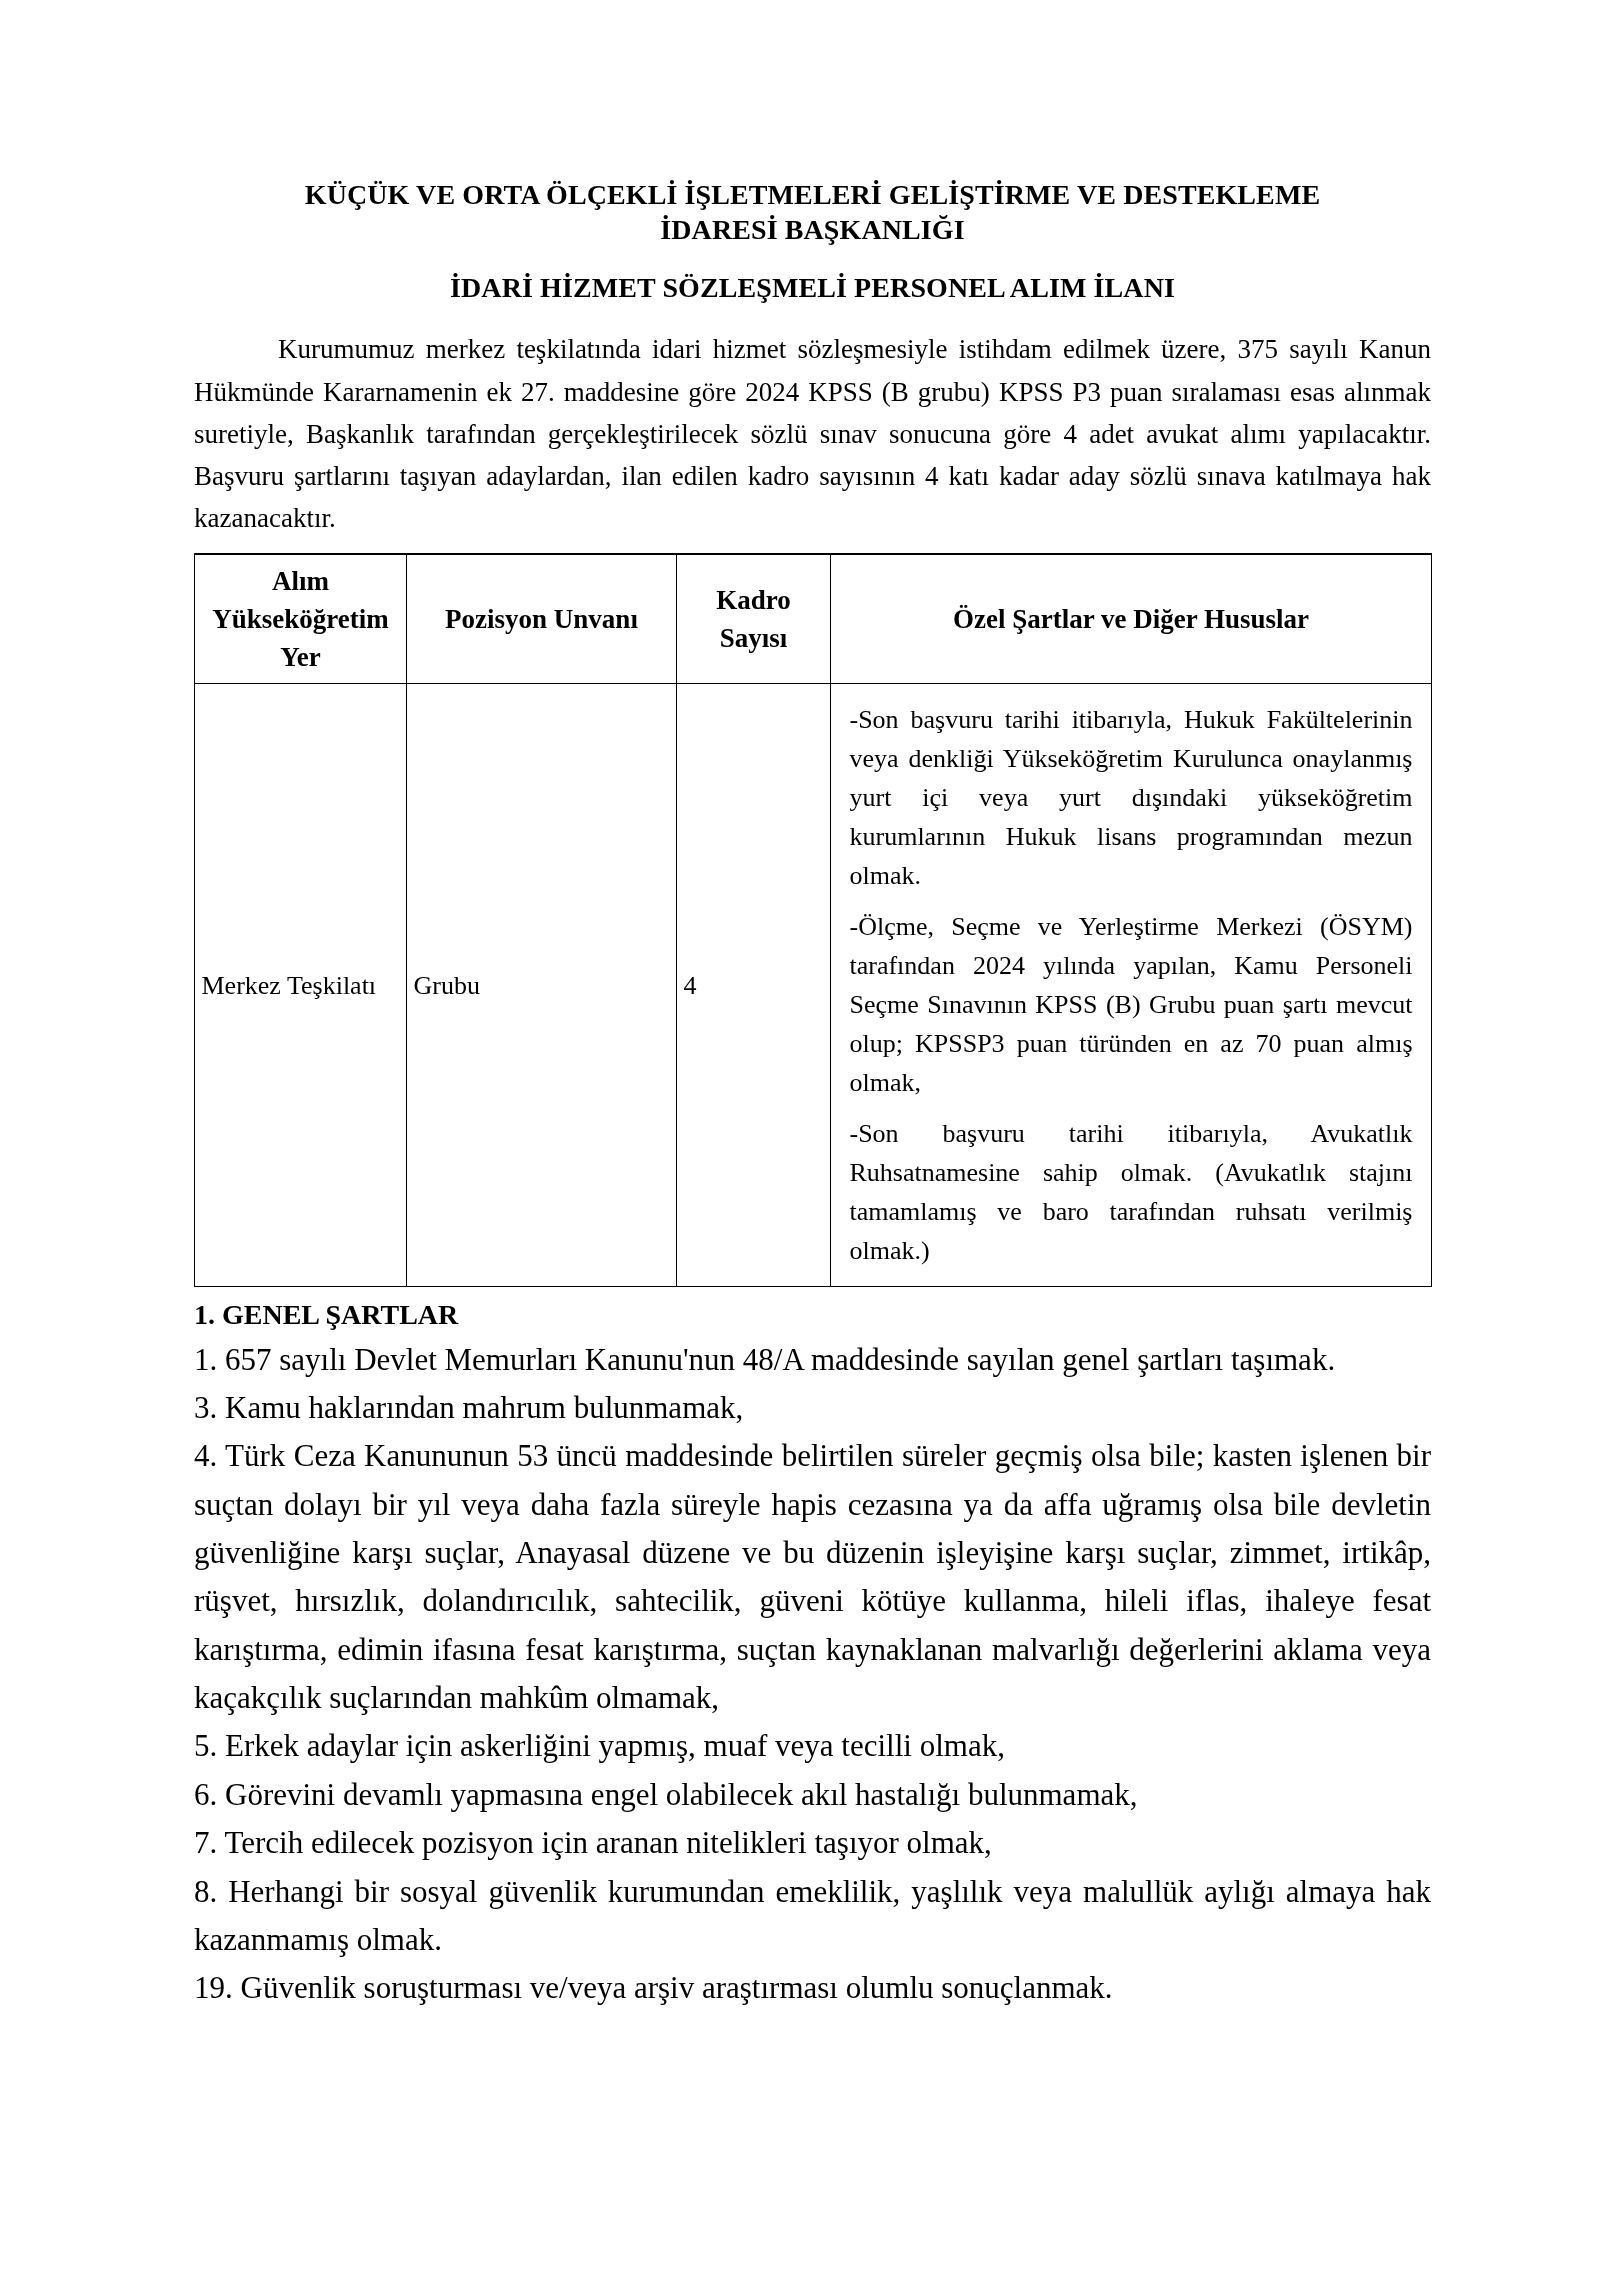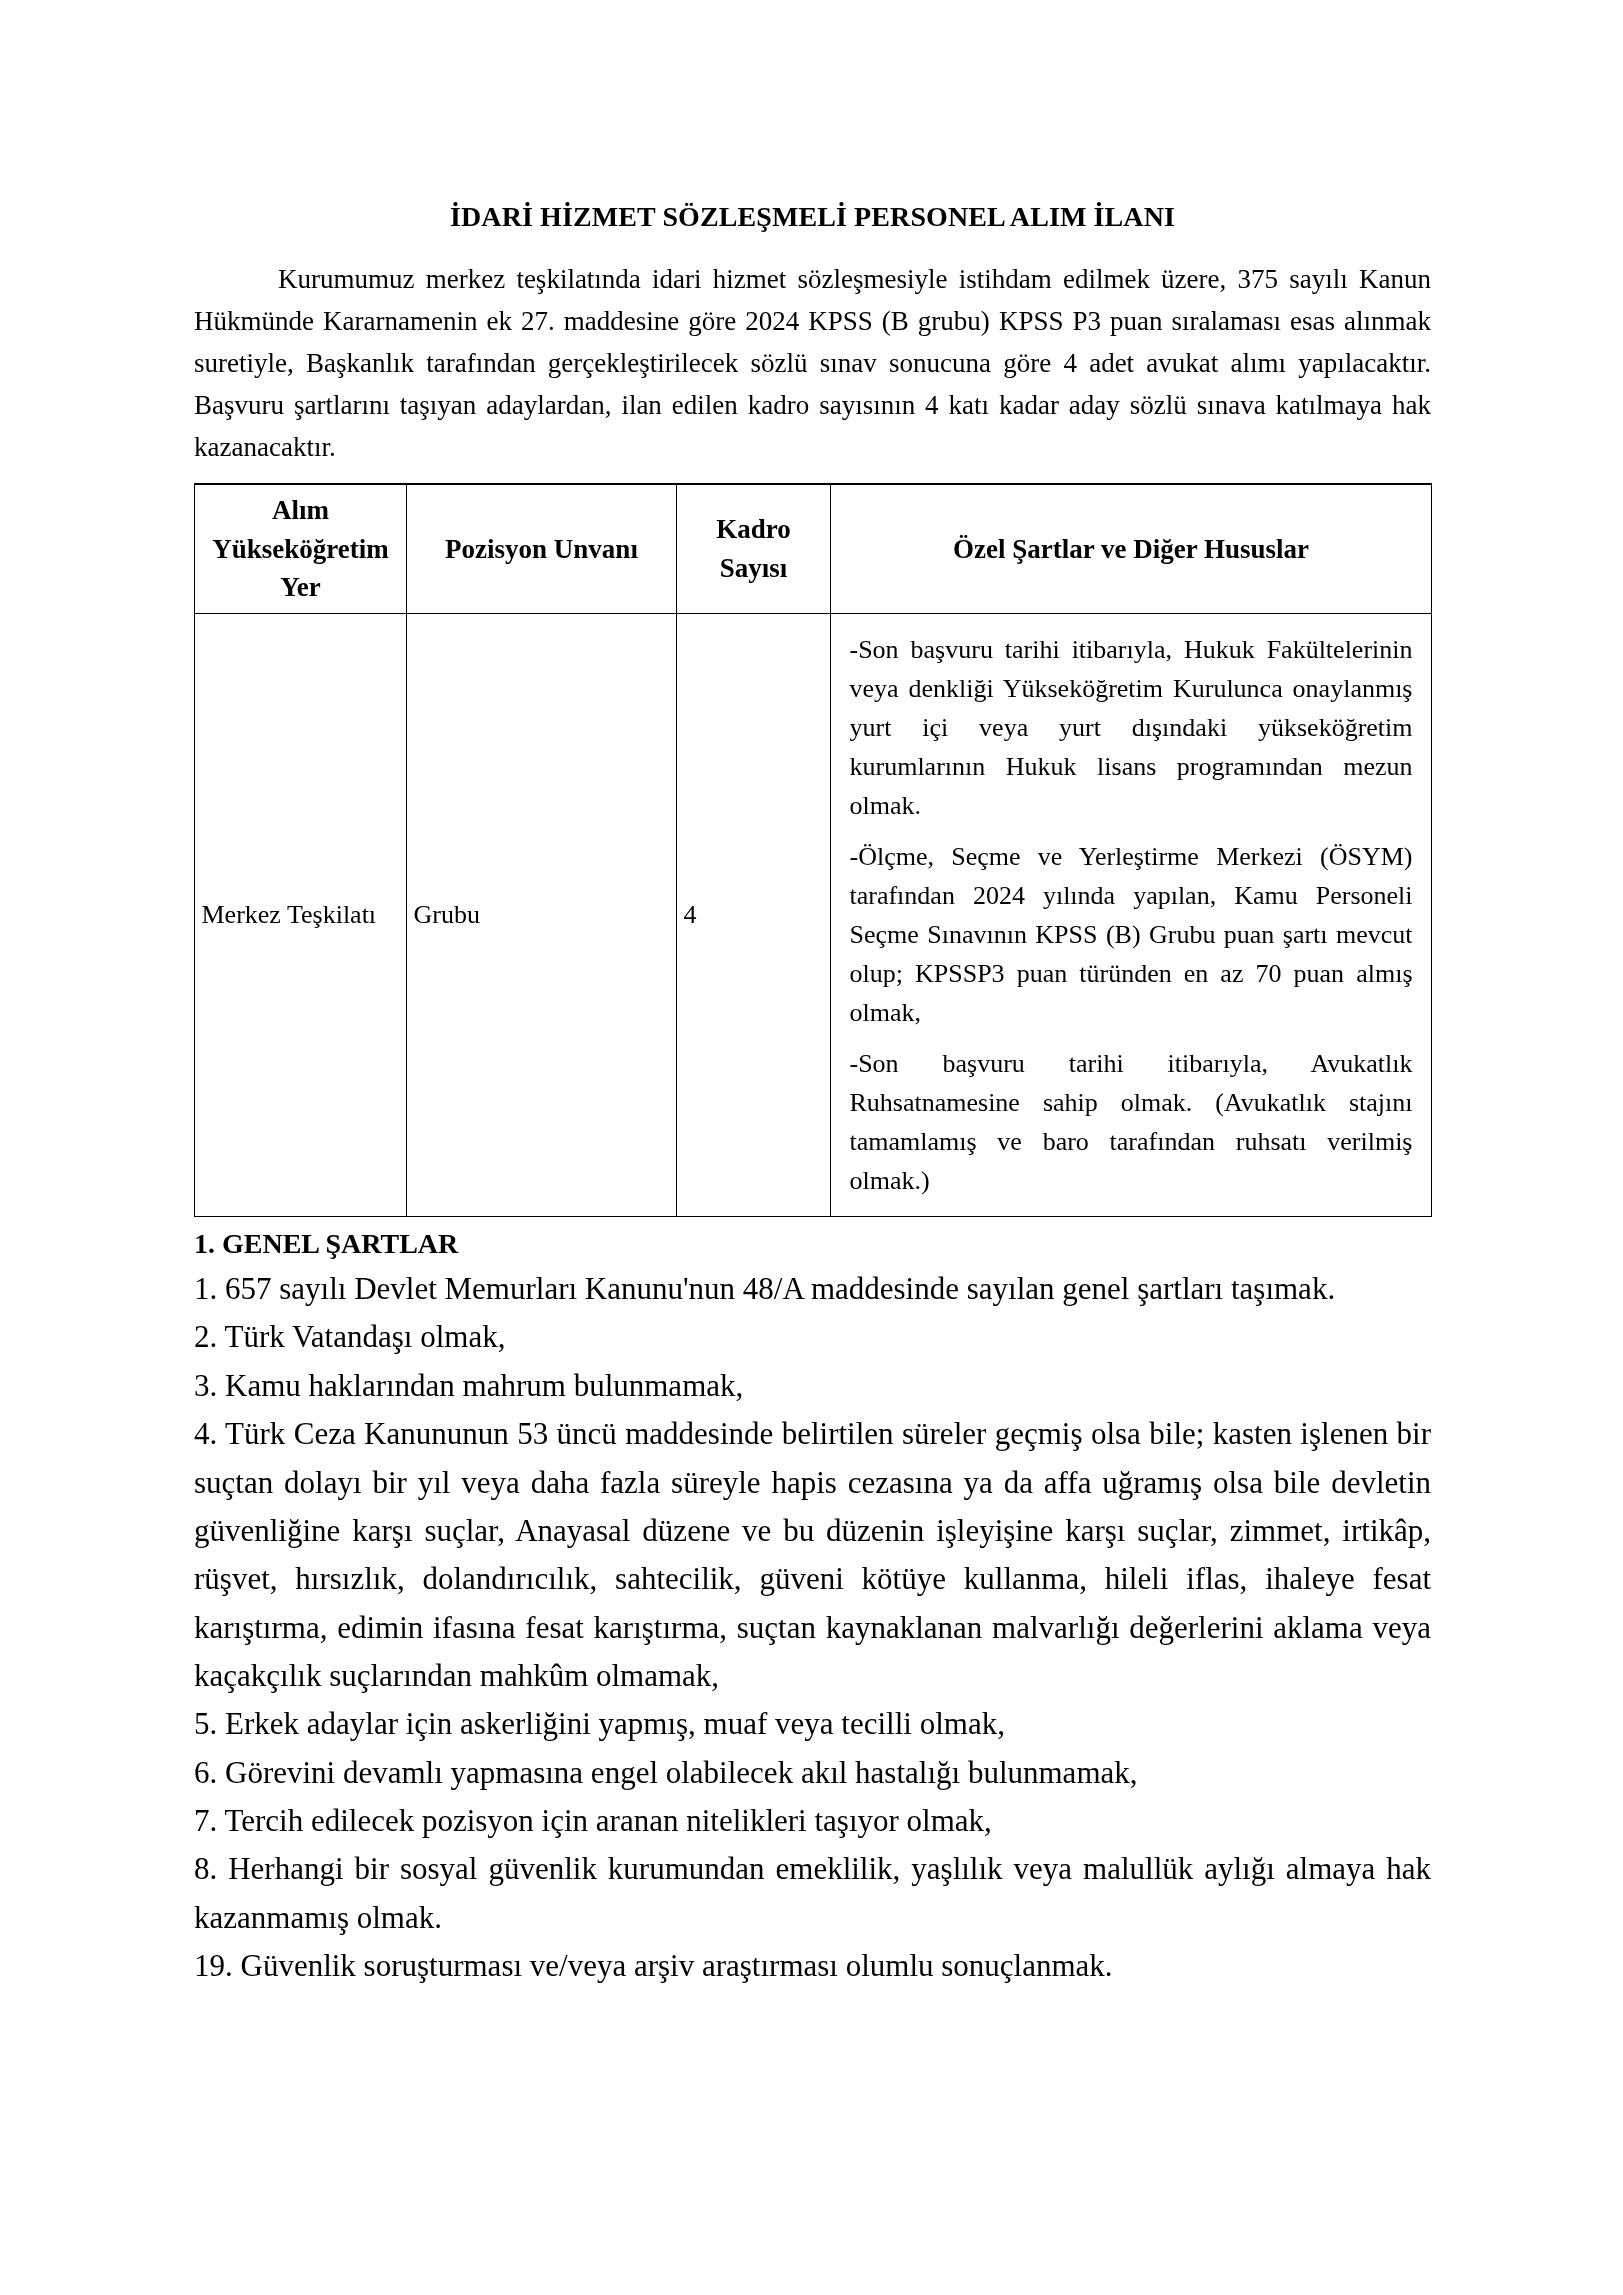--- a/index.html
+++ b/index.html
@@ -130,20 +130,25 @@
     padding: 0;
   }
   ol.gen-list li.short { text-align-last: left; }
 </style>
 </head>
 <body>
 
 <div class="page">
   <div class="content">
 
+    <h1 class="doc-title">
+      <span>KÜÇÜK VE ORTA ÖLÇEKLİ İŞLETMELERİ GELİŞTİRME VE DESTEKLEME</span>
+      <br>
+      <span>İDARESİ BAŞKANLIĞI</span>
+    </h1>
 
     <h2 class="doc-subtitle">İDARİ HİZMET SÖZLEŞMELİ PERSONEL ALIM İLANI</h2>
 
     <p class="intro">Kurumumuz merkez teşkilatında idari hizmet sözleşmesiyle istihdam edilmek üzere, 375 sayılı Kanun Hükmünde Kararnamenin ek 27. maddesine göre 2024 KPSS (B grubu) KPSS P3 puan sıralaması esas alınmak suretiyle, Başkanlık tarafından gerçekleştirilecek sözlü sınav sonucuna göre 4 adet avukat alımı yapılacaktır. Başvuru şartlarını taşıyan adaylardan, ilan edilen kadro sayısının 4 katı kadar aday sözlü sınava katılmaya hak kazanacaktır.</p>
 
     <table class="kosgeb-table">
       <colgroup>
         <col class="c1">
           <col class="c2">
           <col class="c3">
@@ -168,21 +173,20 @@
             <p class="cond-line">-Son başvuru tarihi itibarıyla, Avukatlık Ruhsatnamesine sahip olmak. (Avukatlık stajını tamamlamış ve baro tarafından ruhsatı verilmiş olmak.)</p>
           </td>
         </tr>
       </tbody>
     </table>
 
     <div class="section-heading">1. GENEL ŞARTLAR</div>
 
     <ol class="gen-list">
       <li class="short">1. 657 sayılı Devlet Memurları Kanunu'nun 48/A maddesinde sayılan genel şartları taşımak.</li>
-      <li class="short">2. Türk Vatandaşı olmak,</li>
       <li class="short">3. Kamu haklarından mahrum bulunmamak,</li>
       <li>4. Türk Ceza Kanununun 53 üncü maddesinde belirtilen süreler geçmiş olsa bile; kasten işlenen bir suçtan dolayı bir yıl veya daha fazla süreyle hapis cezasına ya da affa uğramış olsa bile devletin güvenliğine karşı suçlar, Anayasal düzene ve bu düzenin işleyişine karşı suçlar, zimmet, irtikâp, rüşvet, hırsızlık, dolandırıcılık, sahtecilik, güveni kötüye kullanma, hileli iflas, ihaleye fesat karıştırma, edimin ifasına fesat karıştırma, suçtan kaynaklanan malvarlığı değerlerini aklama veya kaçakçılık suçlarından mahkûm olmamak,</li>
       <li class="short">5. Erkek adaylar için askerliğini yapmış, muaf veya tecilli olmak,</li>
       <li class="short">6. Görevini devamlı yapmasına engel olabilecek akıl hastalığı bulunmamak,</li>
       <li class="short">7. Tercih edilecek pozisyon için aranan nitelikleri taşıyor olmak,</li>
       <li>8. Herhangi bir sosyal güvenlik kurumundan emeklilik, yaşlılık veya malullük aylığı almaya hak kazanmamış olmak.</li>
       <li class="short">19. Güvenlik soruşturması ve/veya arşiv araştırması olumlu sonuçlanmak.</li>
     </ol>
 
   </div>

